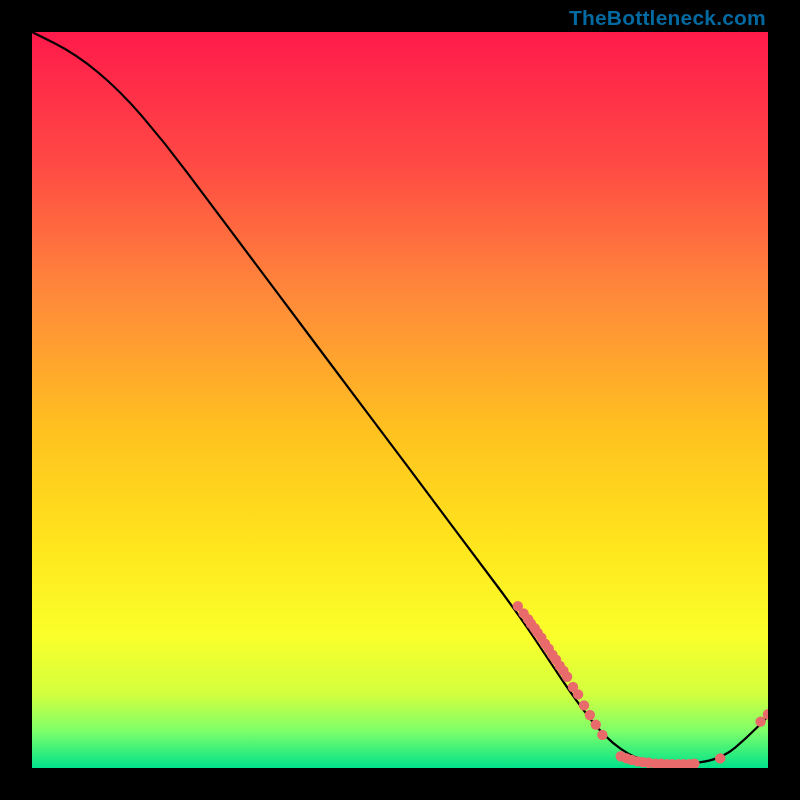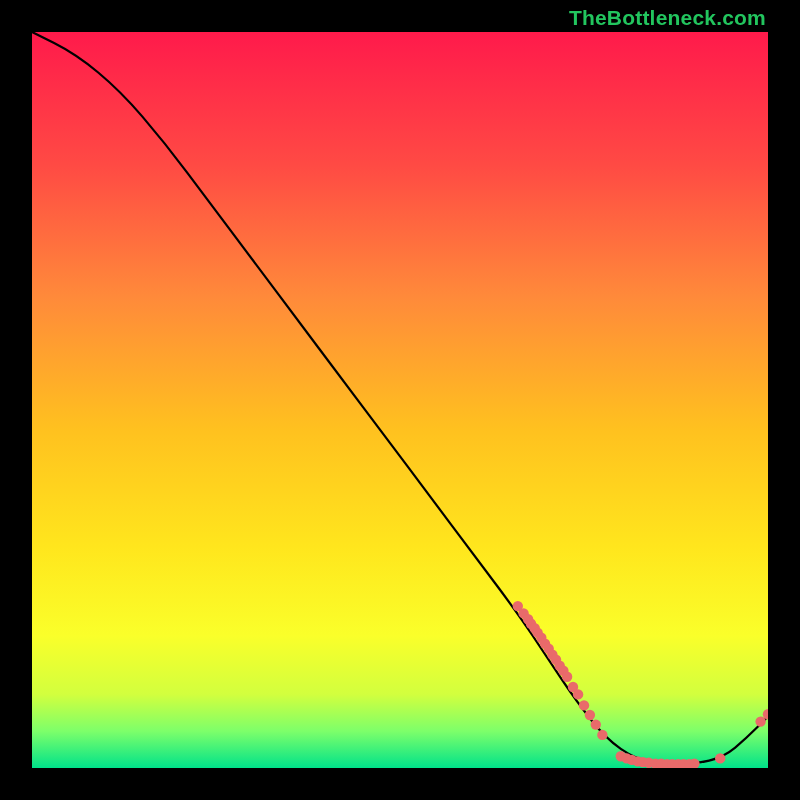--- a/index.html
+++ b/index.html
@@ -25,21 +25,21 @@
     width: 736px;
     height: 736px;
   }
   .attribution {
     position: absolute;
     top: 6px;
     right: 34px;
     font-family: Arial, Helvetica, sans-serif;
     font-size: 21px;
     font-weight: bold;
-    color: #22c55e;
+    color: #0369a1;
     letter-spacing: 0.2px;
   }
   svg {
     display: block;
   }
 </style>
 </head>
 <body>
 
 <div class="frame">

